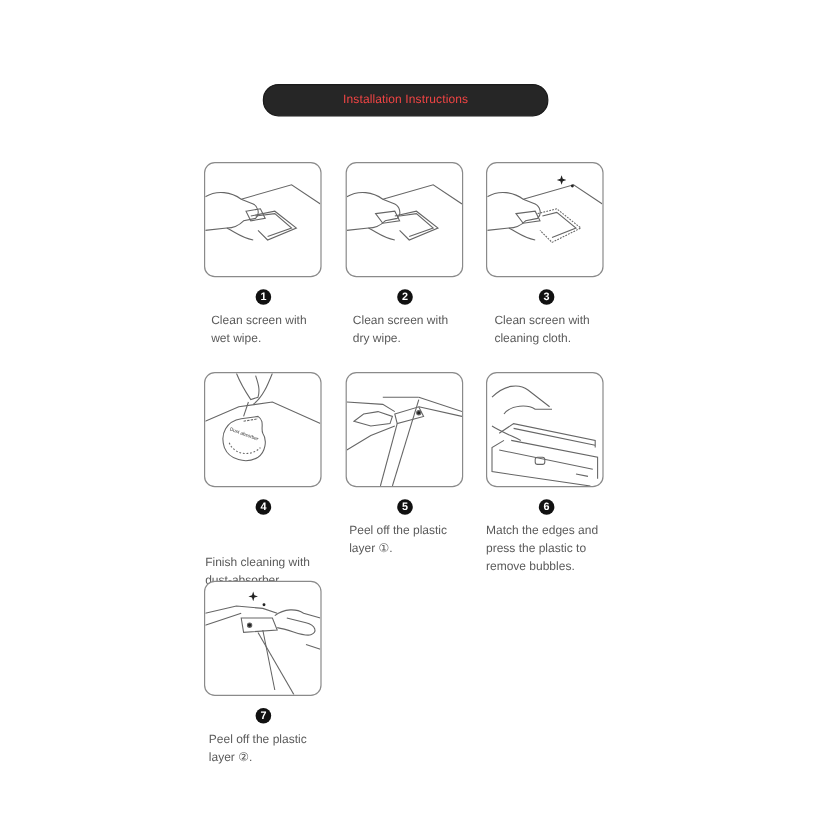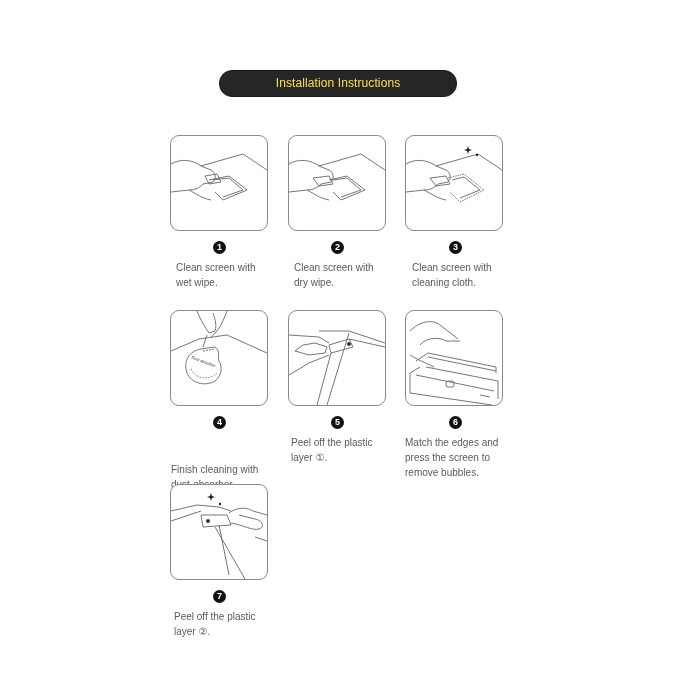--- a/index.html
+++ b/index.html
@@ -1,20 +1,20 @@
 <!DOCTYPE html>
 <html><head>
 <meta charset="utf-8">
 <style>
   html, body { margin:0; padding:0; background:#ffffff; }
   body { width:700px; height:700px; position:relative; overflow:hidden; font-family:"Liberation Sans", sans-serif; }
   .title-pill {
     position:absolute; left:219px; top:70px; width:236px; height:25px;
-    background:#262626; border-radius:13px; color:#fde047;
-    font-size:12px; line-height:25px; text-align:center; letter-spacing:0.1px;
+    background:#262626; border-radius:13px; color:#ef4444;
+    font-size:10px; line-height:25px; text-align:center; letter-spacing:0.1px;
     border:1px solid #1a1a1a;
   }
   .step { position:absolute; width:120px; }
   .panel {
     position:absolute; left:0; top:0; width:96px; height:94px;
     border:1.2px solid #8a8a8a; border-radius:9px; background:#fff; overflow:hidden;
   }
   .panel svg { position:absolute; left:0; top:0; width:96px; height:94px; }
   .num {
     position:absolute; width:13px; height:13px; border-radius:50%;
@@ -129,21 +129,21 @@
       <path d="M22 46 L90 60"></path>
       <path d="M14 56 L4 62 L4 82 L86 94"></path>
       <path d="M20 56 L92 70 L92 88"></path>
       <path d="M10 64 L88 80"></path>
       <rect x="40" y="70" width="8" height="6" rx="2"></rect>
       <path d="M74 84 L84 86"></path>
     </svg>
   </div>
   <div class="num" style="left:44px;">6</div>
   <div class="desc" style="left:0px;">Match the edges and
-press the screen to
+press the plastic to
 remove bubbles.</div>
 </div>
 
 <div class="step" style="left:170px; top:484px;">
   <div class="panel">
     <svg viewBox="0 0 96 94" fill="none" stroke="#666" stroke-width="0.9">
       <path d="M0 26 L26 20 L48 22 L60 26"></path>
       <path d="M0 36 L30 26"></path>
       <path d="M30 30 L56 30 L60 40 L32 42 Z"></path>
       <circle cx="37" cy="36" r="1.8" fill="#222"></circle>

